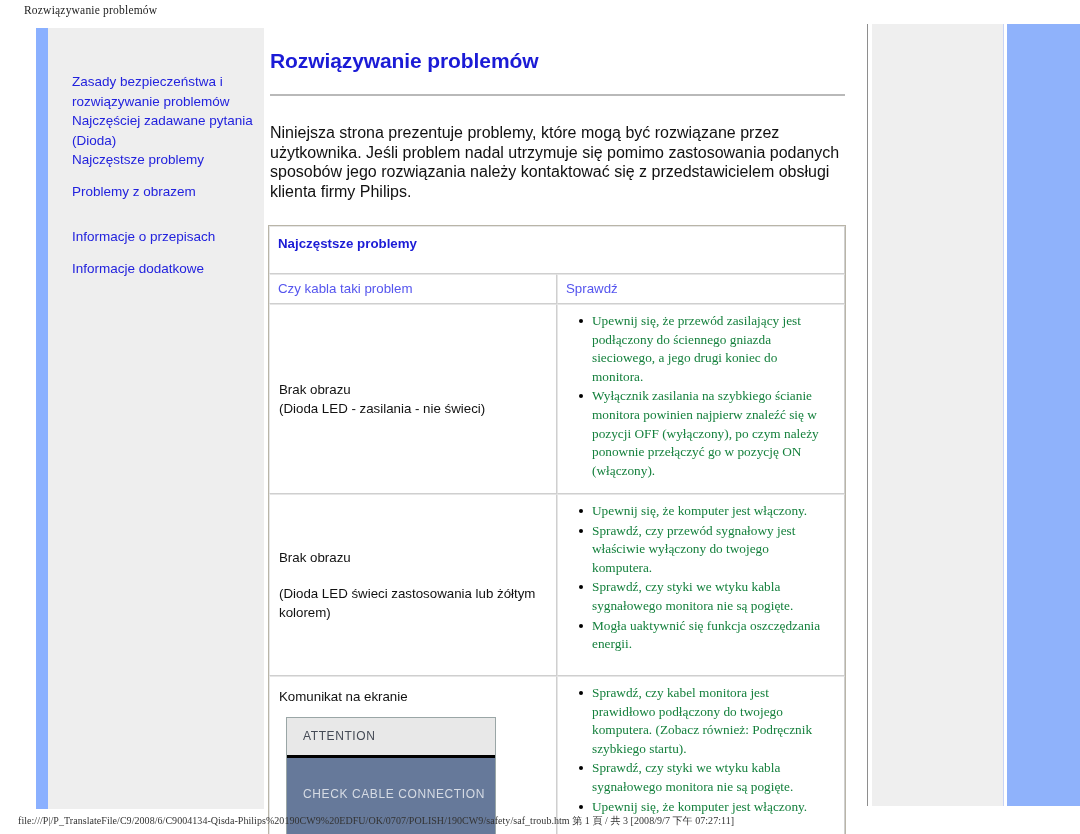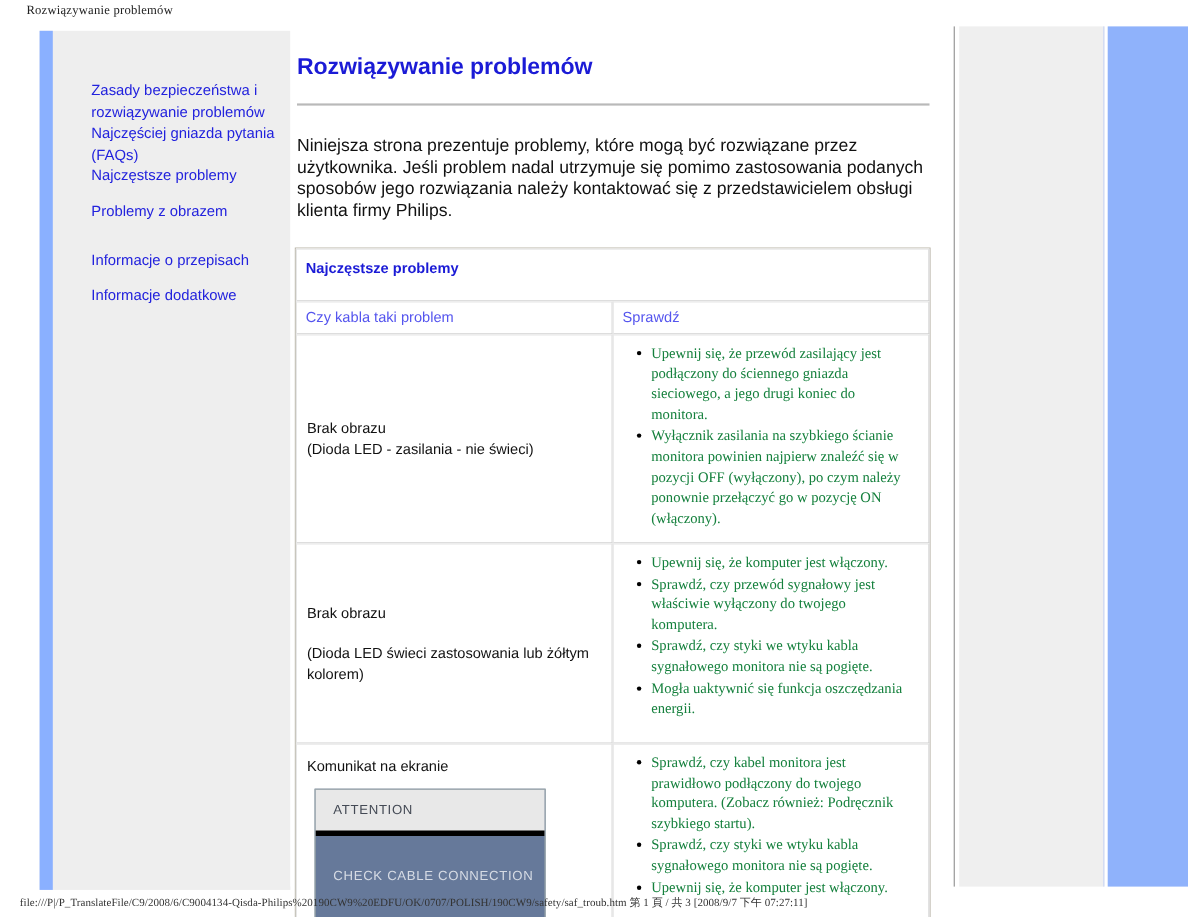--- a/index.html
+++ b/index.html
@@ -51,21 +51,20 @@
   
   .sidebar {
     position: absolute;
     left: 36px;
     top: 4px;
     width: 228px;
     height: 781px;
     background: #eeeeee;
     box-sizing: border-box;
     border-left: 12px solid #8ab0ff;
-    padding-left: 11px;
   }
   .sidebar-inner {
     padding: 44px 10px 0 24px;
   }
   .nav-link {
     display: block;
     color: #2222dd;
     font-size: 13.5px;
     line-height: 19.5px;
     text-decoration: none;
@@ -184,21 +183,21 @@
     border: 1px solid #9aa6a6;
     box-sizing: border-box;
     background: #66799a;
   }
   .osd-top {
     background: #e8e8e8;
     color: #444a55;
     font-size: 12px;
     letter-spacing: 0.6px;
     padding: 9px 0 9px 16px;
-    border-bottom: 5px solid #000000;
+    border-bottom: 3px solid #000000;
   }
   .osd-body {
     height: 78px;
     position: relative;
   }
   .osd-body span {
     position: absolute;
     left: 16px;
     top: 27px;
     color: #d6dbe4;
@@ -228,21 +227,21 @@
 </head>
 <body>
 
 <div class="print-header">Rozwiązywanie problemów</div>
 
 <div class="page">
 
   <nav class="sidebar">
     <div class="sidebar-inner">
       <a class="nav-link" href="#">Zasady bezpieczeństwa i rozwiązywanie problemów</a>
-      <a class="nav-link" href="#">Najczęściej gniazda pytania (FAQs)</a>
+      <a class="nav-link" href="#">Najczęściej zadawane pytania (Dioda)</a>
       <a class="nav-link" href="#">Najczęstsze problemy</a>
       <div class="nav-gap-sm"></div>
       <a class="nav-link" href="#">Problemy z obrazem</a>
       <div class="nav-gap-lg"></div>
       <a class="nav-link" href="#">Informacje o przepisach</a>
       <div class="nav-gap-sm"></div>
       <a class="nav-link" href="#">Informacje dodatkowe</a>
     </div>
   </nav>
 

